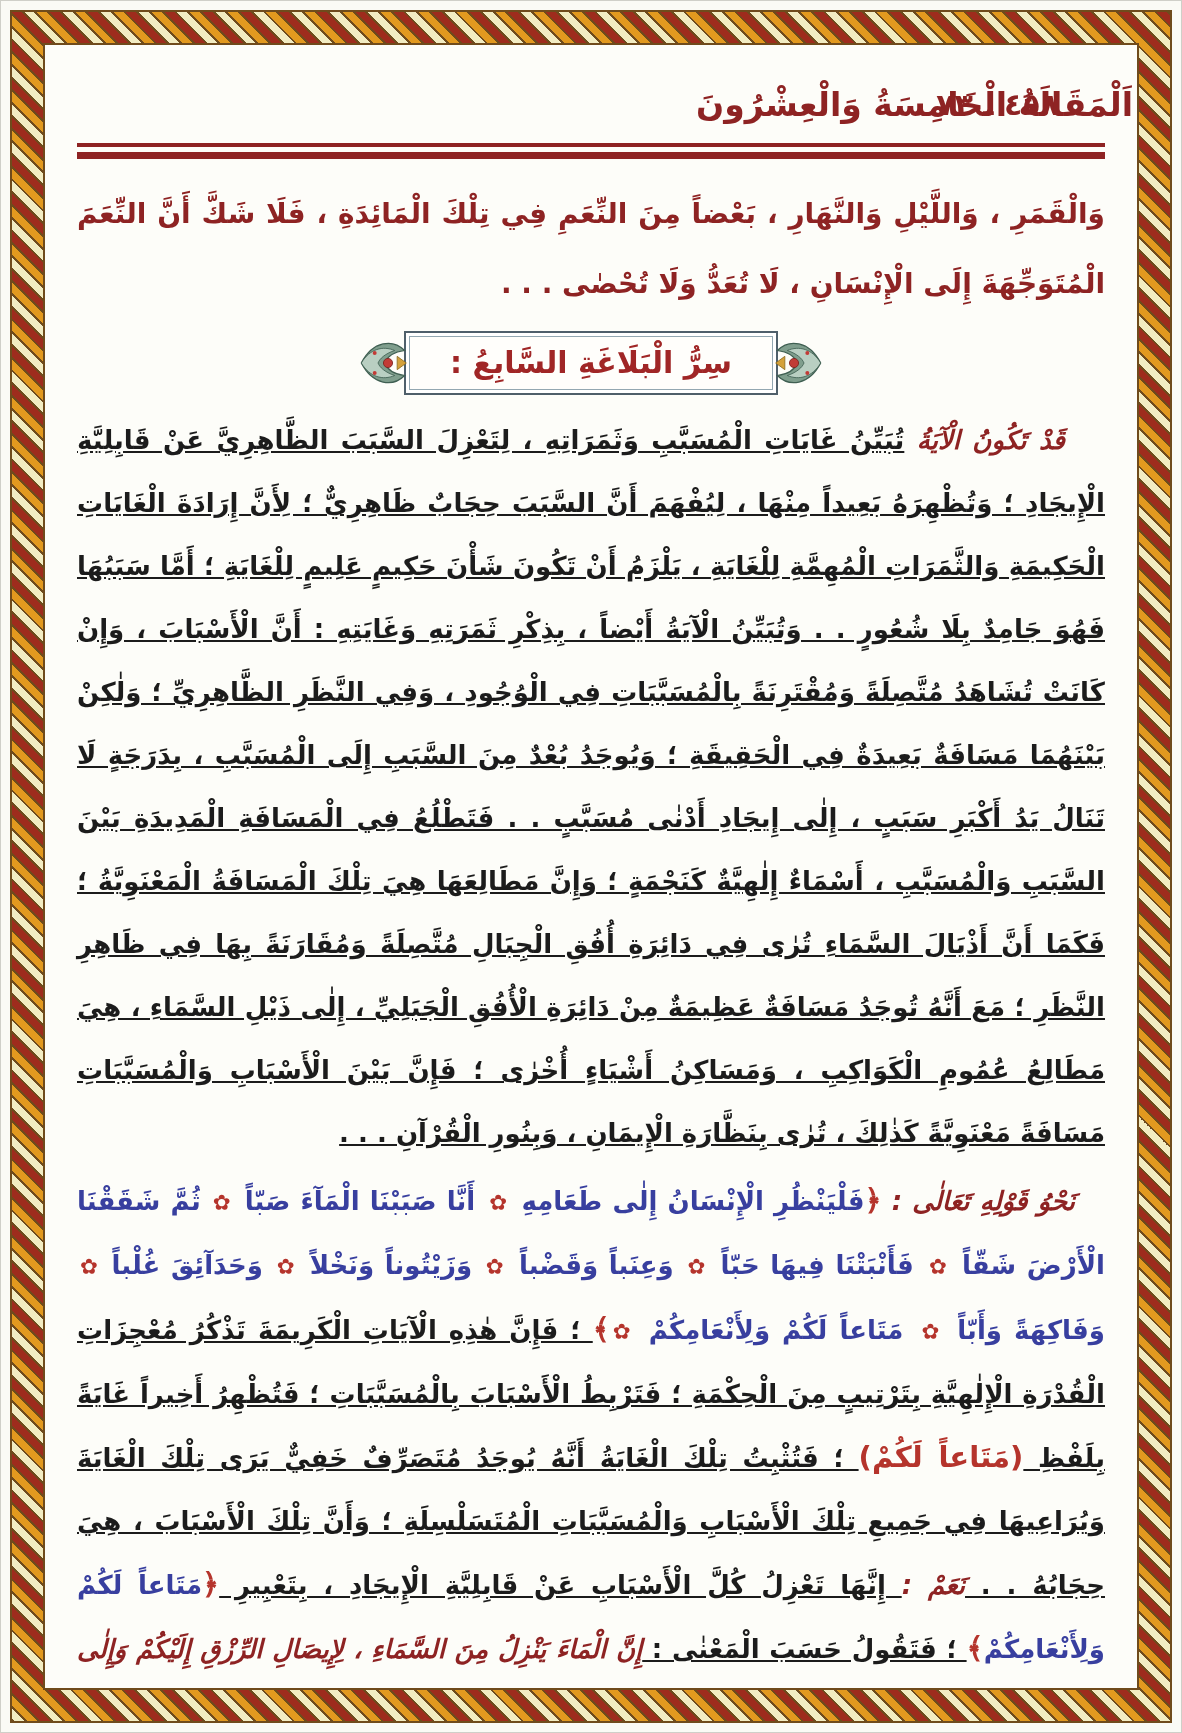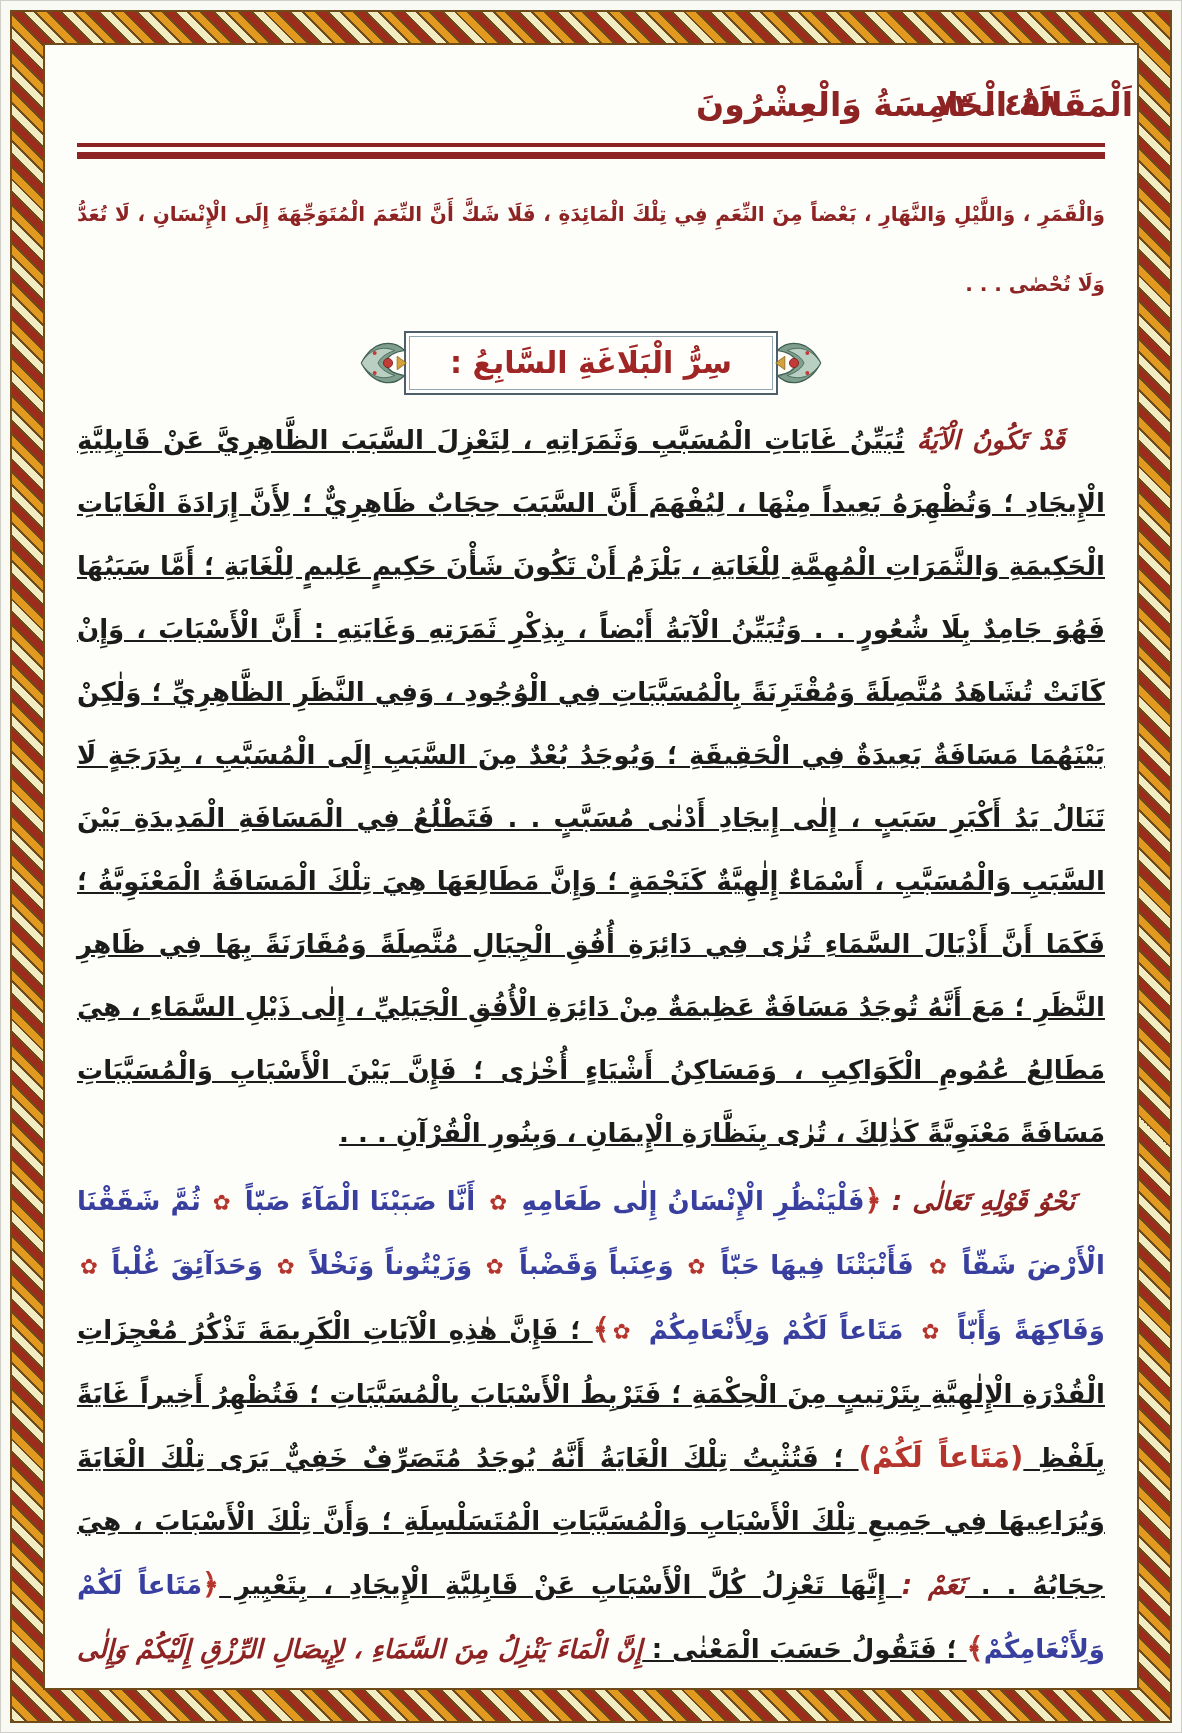--- a/index.html
+++ b/index.html
@@ -30,21 +30,21 @@
   }
   .page-numbers{
     position:absolute;top:0;right:46px;font-size:30px;line-height:52px;
     color:#8e2323;
   }
   .double-rule{
     height:5px;margin:12px 0 20px 0;
     border-top:4px solid #8e2323;border-bottom:7px solid #8e2323;
   }
   .intro{
-    margin:0;color:#8e2323;font-size:20px;line-height:70px;
+    margin:0;color:#8e2323;font-size:28px;line-height:70px;
     text-align:justify;
   }
   .cartouche-wrap{
     position:relative;width:fit-content;margin:12px auto 14px auto;
   }
   .cartouche{
     border:2px solid #4f5f6a;
     box-shadow:inset 0 0 0 3px #ffffff, inset 0 0 0 4px #93a7b1;
     background:#fffefb;
     padding:10px 44px;

